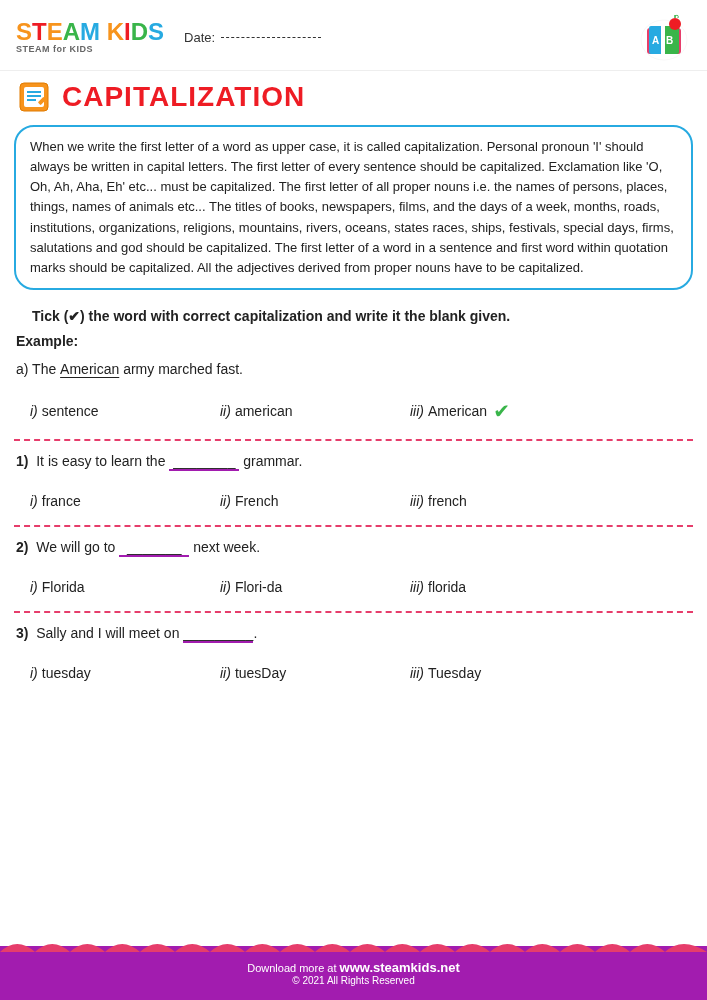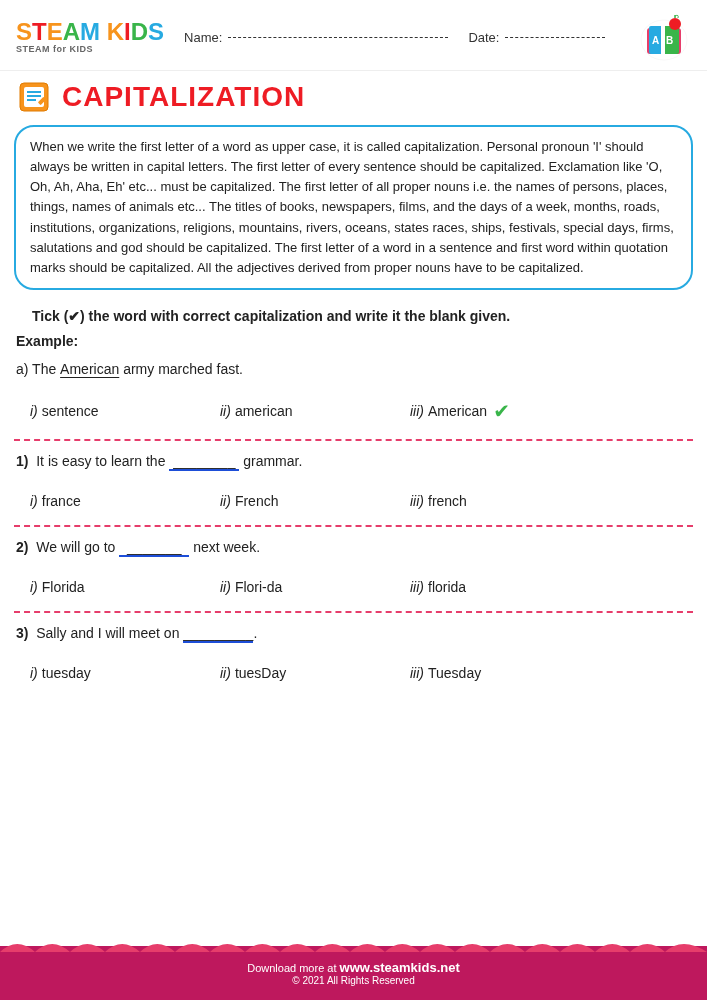--- a/index.html
+++ b/index.html
@@ -119,21 +119,21 @@
       font-size: 14px;
       color: #222;
       margin-bottom: 14px;
       font-weight: normal;
     }
     .question-sentence .q-label {
       font-weight: bold;
     }
     .blank {
       display: inline-block;
-      border-bottom: 2px solid #1d4ed8;
+      border-bottom: 2px solid #a21caf;
       min-width: 70px;
       text-align: center;
     }
     .blank-underlined {
       text-decoration: underline;
       text-underline-offset: 3px;
     }
 
     
     .options-row {
@@ -163,21 +163,21 @@
       border-top: 2px dashed #e63d6b;
       margin: 6px 14px 8px 14px;
     }
 
     
     .footer {
       position: absolute;
       bottom: 0;
       left: 0;
       right: 0;
-      background: #be185d;
+      background: #a21caf;
       height: 54px;
       display: flex;
       flex-direction: column;
       align-items: center;
       justify-content: center;
     }
     .footer-wave {
       position: absolute;
       top: -12px;
       left: 0;
@@ -208,24 +208,20 @@
 
 <div class="header">
   <div class="logo-area">
     <div class="logo-text">
       <span class="s">S</span><span class="t">T</span><span class="e">E</span><span class="a">A</span><span class="m">M</span>&nbsp;<span class="k">K</span><span class="i">I</span><span class="d">D</span><span class="s2">S</span>
     </div>
     <div class="logo-sub">STEAM for KIDS</div>
   </div>
 
   <div class="name-date-area">
-    <div class="name-line">
-      <span>Name:</span>
-      <span class="dotted-line name-dots"></span>
-    </div>
     <div class="date-line">
       <span>Date:</span>
       <span class="dotted-line date-dots"></span>
     </div>
   </div>
 
   <div class="book-badge">
     <svg width="54" height="54" viewBox="0 0 54 54">
 
       <ellipse cx="27" cy="30" rx="23" ry="20" fill="#fff" stroke="#eee" stroke-width="0.5"></ellipse>

